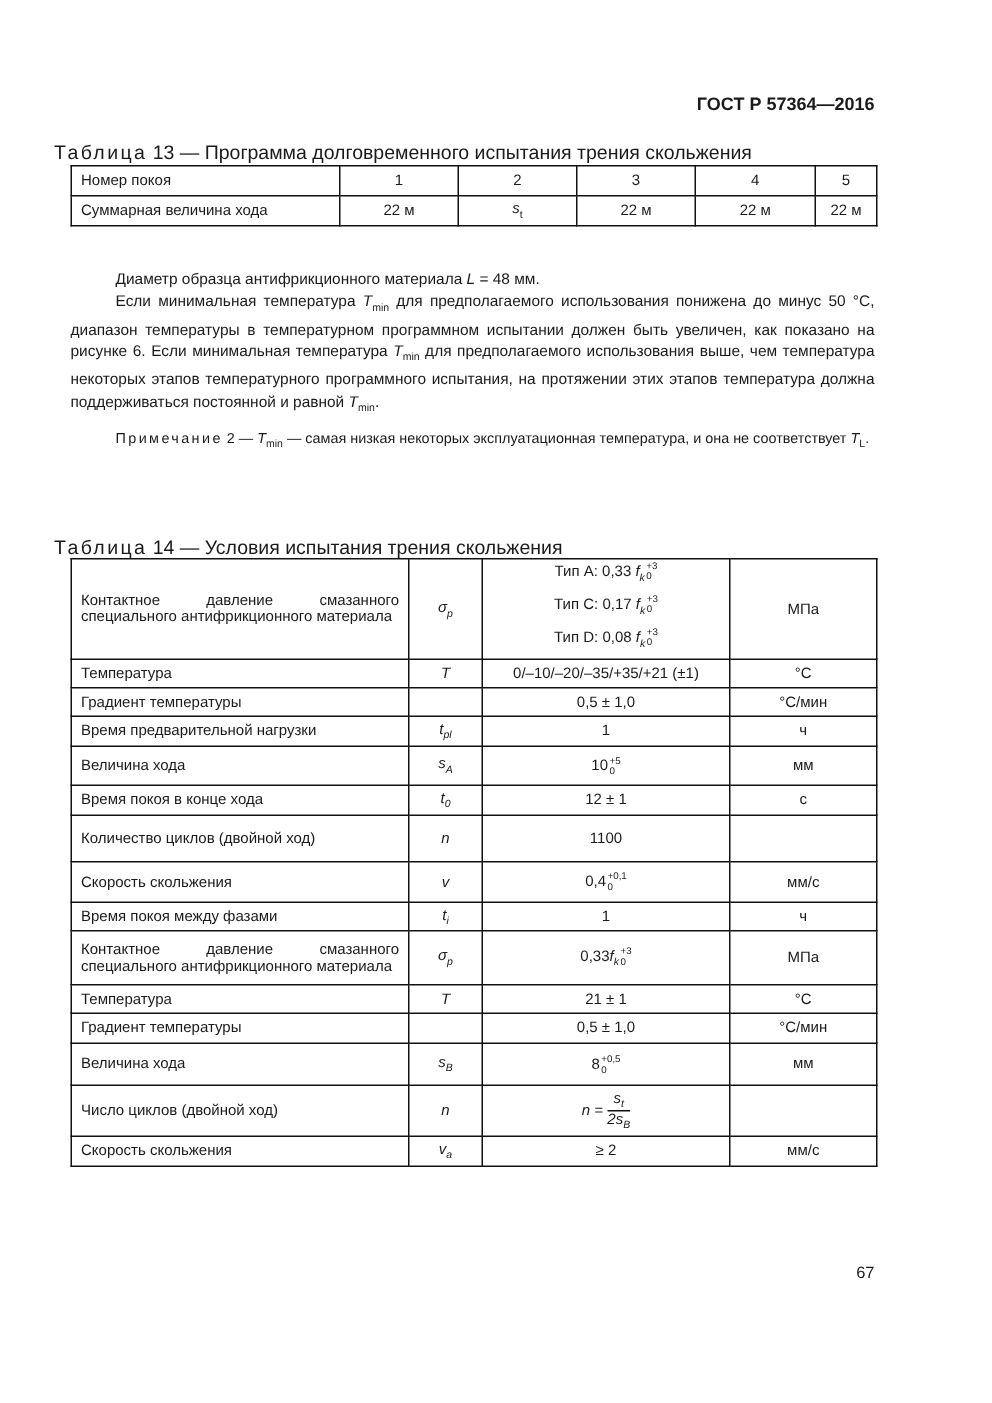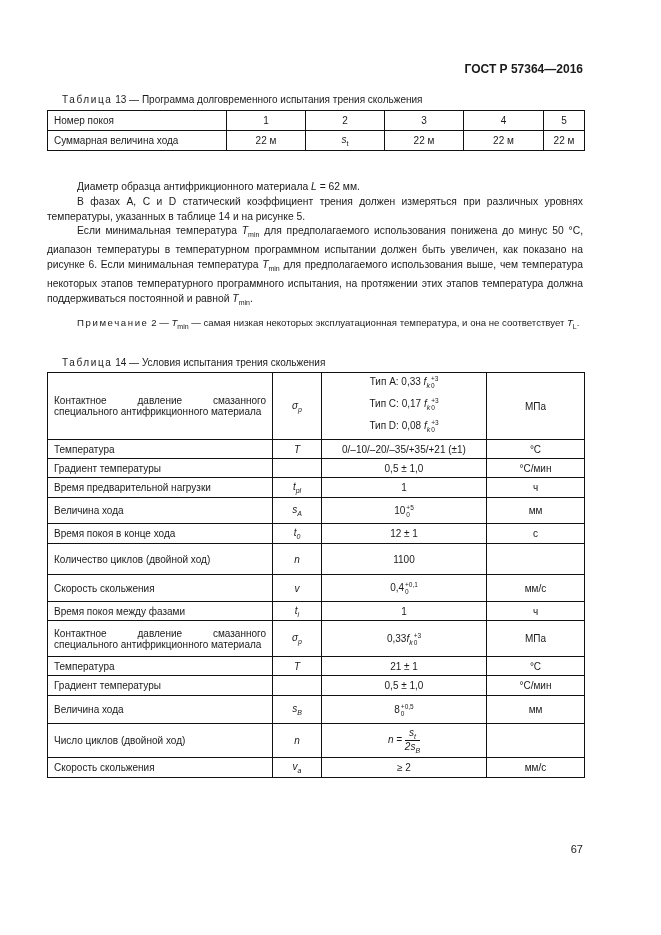--- a/index.html
+++ b/index.html
@@ -1,20 +1,20 @@
 <!DOCTYPE html>
 <html><head>
 <meta charset="utf-8">
 <style>
   html, body { margin: 0; padding: 0; background: #fff; }
   body { width: 661px; height: 935px; position: relative; overflow: hidden;
          font-family: "Liberation Sans", sans-serif; color: #1a1a1a; font-size: 10.3px; }
   .abs { position: absolute; text-align: right; }
   .gost { right: 78px; top: 62px; font-weight: bold; font-size: 12px; }
-  .caption { left: 62px; font-size: 10px; }
+  .caption { left: 36px; font-size: 13px; }
   .caption .sp { letter-spacing: 1.6px; }
   table { position: absolute; border-collapse: collapse; table-layout: fixed; }
   td { border: 1px solid #111; padding: 0 6px; font-size: 10px; vertical-align: middle; }
   td.c { text-align: center; }
   td.i { text-align: center; font-style: italic; }
   .para { left: 47px; width: 536px; line-height: 14.8px; text-align: justify; font-size: 10.3px; }
   .para p { margin: 0; text-indent: 30px; }
   .note { font-size: 9.6px; }
   .note .sp { letter-spacing: 1.6px; }
   sub, sup { font-size: 7px; }
@@ -55,22 +55,21 @@
     <td class="c">22 м</td>
     <td class="c"><i>s</i><sub>t</sub></td>
     <td class="c">22 м</td>
     <td class="c">22 м</td>
     <td class="c">22 м</td>
   </tr>
 </tbody>
   </table>
 
 <div class="abs para" style="top:180px">
-  <p><span>Диаметр образца антифрикционного материала </span><i>L</i><span> = 62 мм.</span></p>
-  <p>В фазах A, C и D статический коэффициент трения должен измеряться при различных уровнях температуры, указанных в таблице 14 и на рисунке 5.</p>
+  <p><span>Диаметр образца антифрикционного материала </span><i>L</i><span> = 48 мм.</span></p>
   <p><span>Если минимальная температура </span><i>T</i><sub>min</sub><span> для предполагаемого использования понижена до минус 50 °С, диапазон температуры в температурном программном испытании должен быть увеличен, как показано на рисунке 6. Если минимальная температура </span><i>T</i><sub>min</sub><span> для предполагаемого использования выше, чем температура некоторых этапов температурного программного испытания, на протяжении этих этапов температура должна поддерживаться постоянной и равной </span><i>T</i><sub>min</sub><span>.</span></p>
   <p class="note" style="margin-top:5px"><span class="sp">Примечание</span><span> 2 — </span><i>T</i><sub>min</sub><span> — самая низкая некоторых эксплуатационная температура, и она не соответствует </span><i>T</i><sub>L</sub><span>.</span></p>
 </div>
 
 <div class="abs caption" style="top:357px"><span class="sp">Таблица</span><span> 14 — Условия испытания трения скольжения</span></div>
 
 <table style="left:47px; top:372px; width:537px;">
   <colgroup>
       <col style="width:225px">
       <col style="width:49px">

